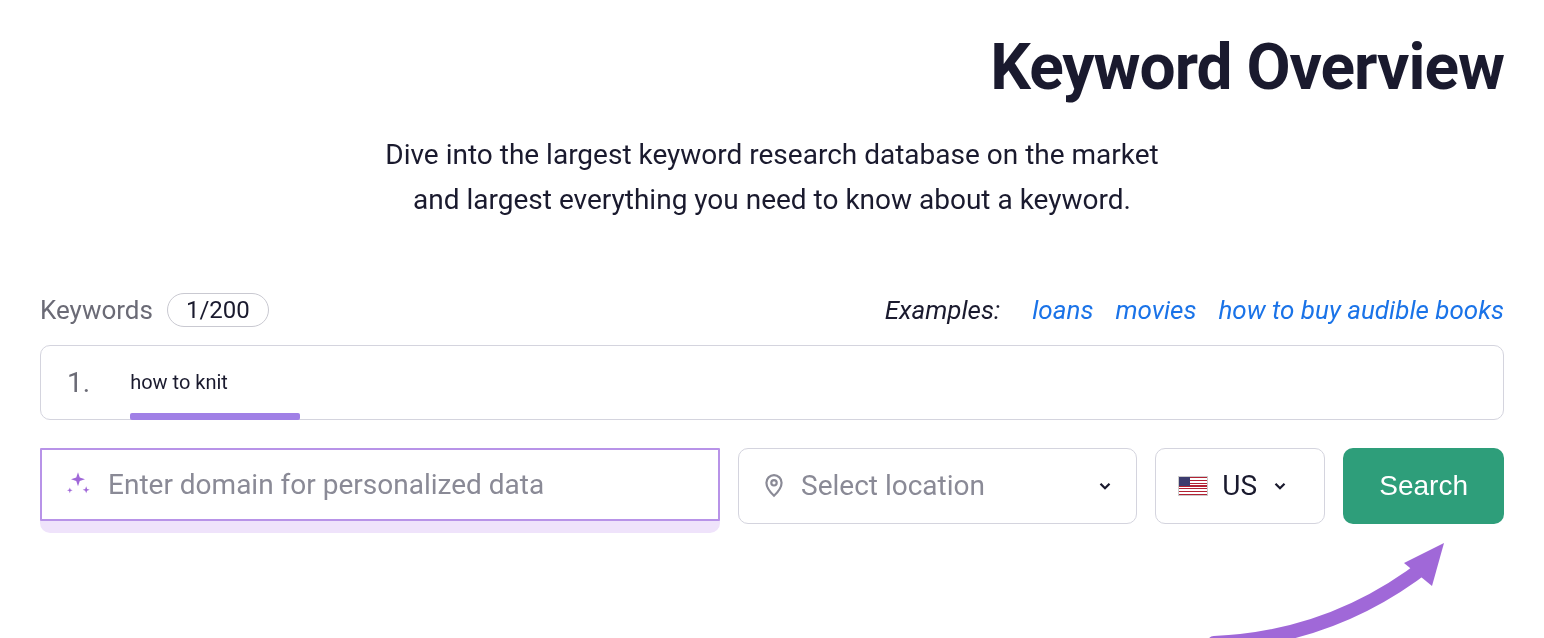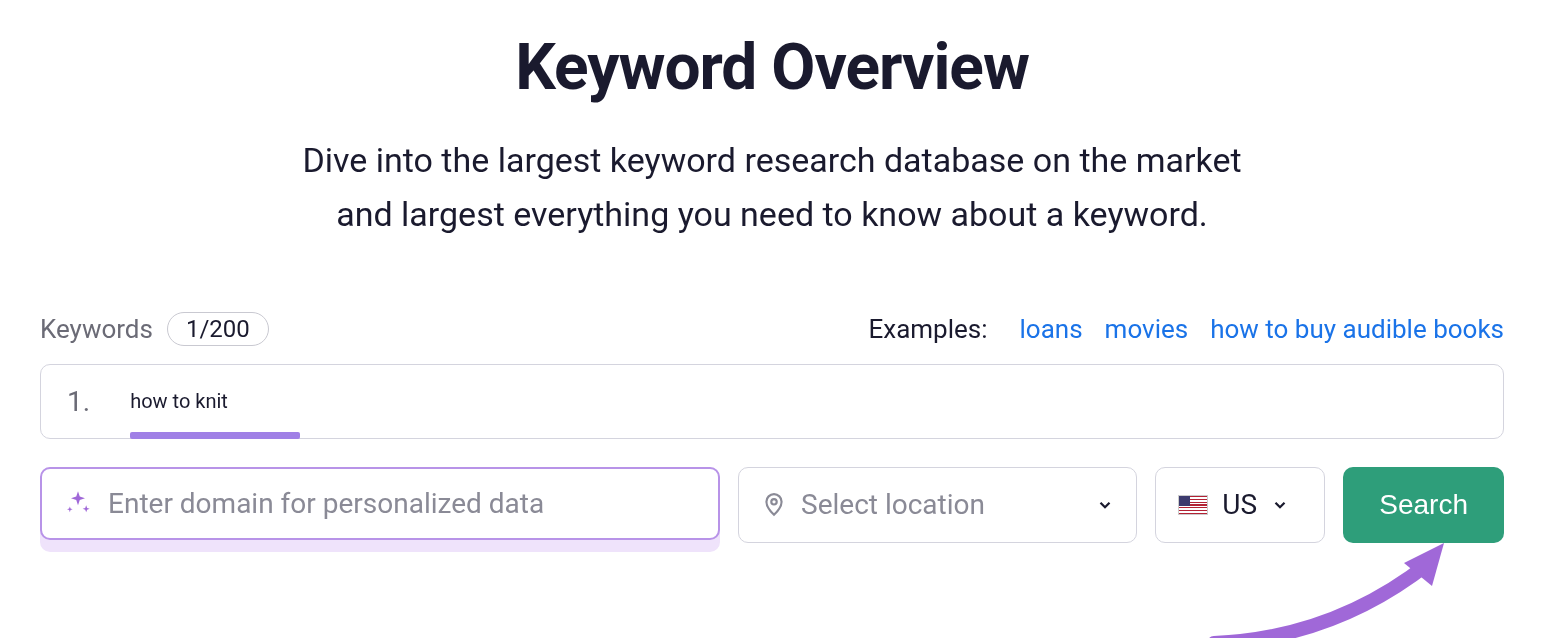--- a/index.html
+++ b/index.html
@@ -11,26 +11,26 @@
     position: relative;
     overflow: hidden;
   }
   .container {
     padding: 30px 40px 0 40px;
   }
   .title {
     font-size: 64px;
     font-weight: 700;
     color: #1a1a2e;
-    text-align: center;
+    text-align: right;
     letter-spacing: -1px;
     margin-bottom: 28px;
   }
   .subtitle {
-    font-size: 34px;
+    font-size: 28px;
     color: #1a1a2e;
     text-align: center;
     line-height: 1.6;
     margin-bottom: 70px;
   }
   .form-area {
     width: 100%;
   }
   .top-row {
     display: flex;
@@ -52,20 +52,21 @@
     border-radius: 22px;
     padding: 2px 18px;
     font-size: 24px;
     color: #1a1a2e;
   }
   .examples-wrap {
     display: flex;
     align-items: flex-start;
     gap: 22px;
     font-size: 26px;
+    font-style: italic;
   }
   .examples-label {
     color: #1a1a2e;
     margin-right: 10px;
   }
   .example-link {
     color: #1a73e8;
     cursor: pointer;
   }
   .keyword-input-box {
@@ -112,21 +113,21 @@
   }
   .domain-wrap {
     flex: 0 0 680px;
     background: #efe3fb;
     border-radius: 10px;
     padding: 0 0 12px 0;
   }
   .domain-field {
     background: #fff;
     border: 2px solid #b893e8;
-    border-radius: 10px;
+    border-radius: 1px;
     padding: 18px 22px;
     display: flex;
     align-items: center;
     gap: 16px;
   }
   .sparkle-icon {
     width: 28px;
     height: 28px;
     flex-shrink: 0;
   }

